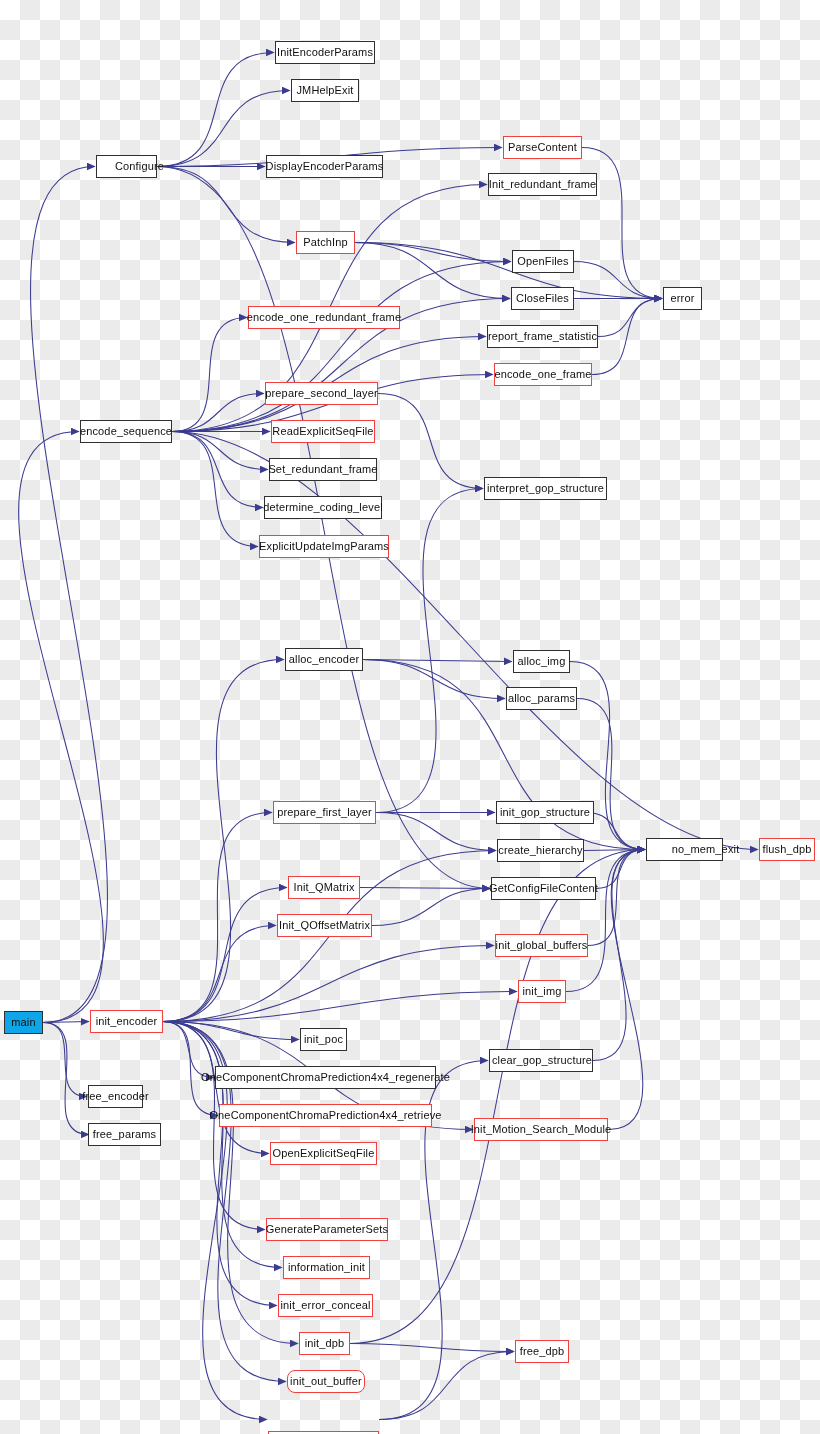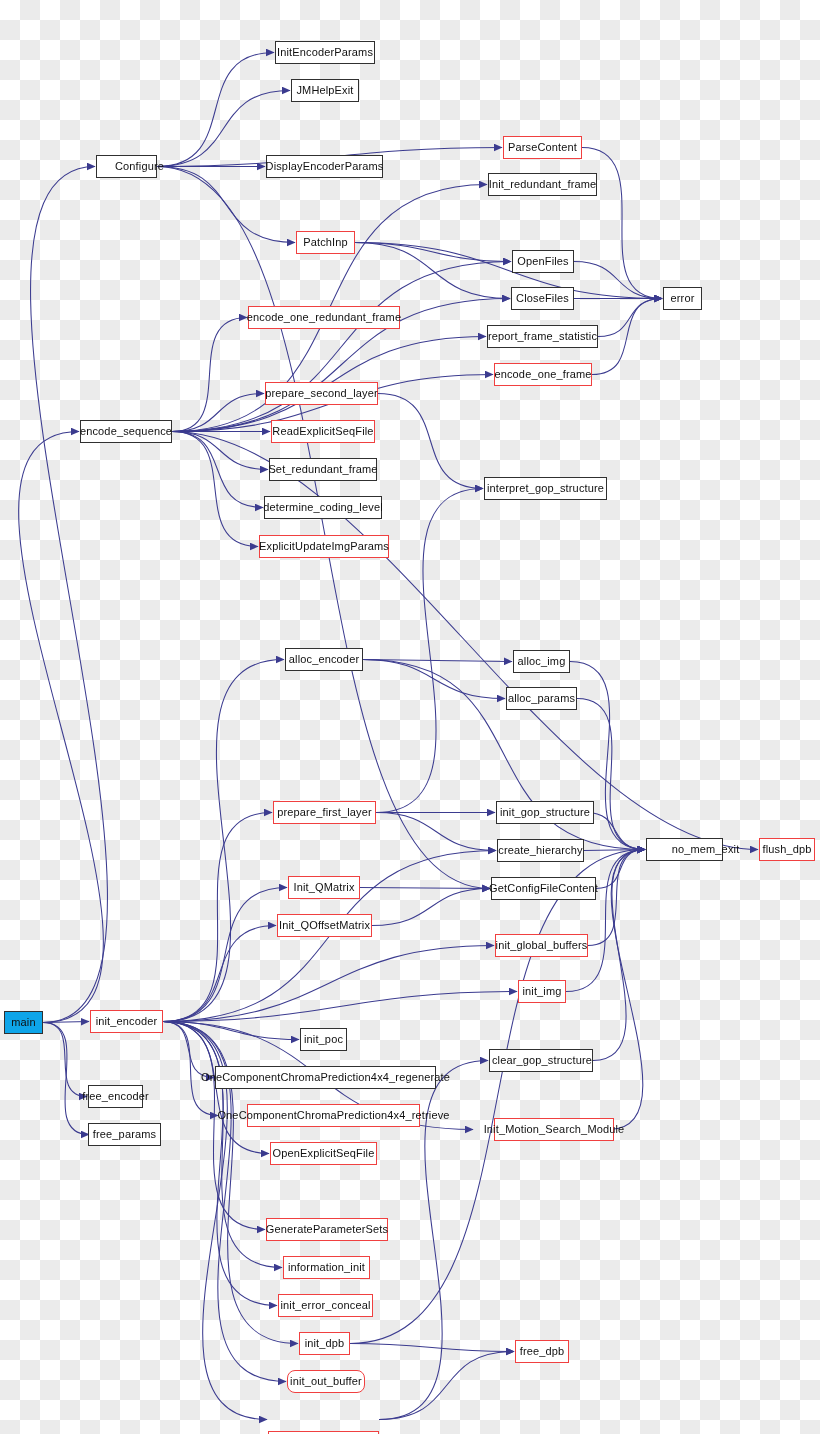--- a/index.html
+++ b/index.html
@@ -231,30 +231,30 @@
       </div>
       <div class="node hl" style="left: 759px; top: 838px; width: 56px;">
         <span>flush_dpb</span>
       </div>
       <div class="node" style="left: 300px; top: 1028px; width: 47px;">
         <span>init_poc</span>
       </div>
       <div class="node" style="left: 215px; top: 1066px; width: 221px;">
         <span>OneComponentChromaPrediction4x4_regenerate</span>
       </div>
-      <div class="node hl" style="left: 219px; top: 1104px; width: 173px; margin-left: 28px;">
+      <div class="node hl" style="left: 219px; top: 1104px; width: 213px;">
         <span>OneComponentChromaPrediction4x4_retrieve</span>
       </div>
       <div class="node hl" style="left: 270px; top: 1142px; width: 107px;">
         <span>OpenExplicitSeqFile</span>
       </div>
       <div class="node" style="left: 489px; top: 1049px; width: 104px; justify-content: flex-end;">
         <span>clear_gop_structure</span>
       </div>
-      <div class="node hl" style="left: 474px; top: 1118px; width: 120px; margin-left: 20px;">
+      <div class="node hl" style="left: 474px; top: 1118px; width: 134px;">
         <span>Init_Motion_Search_Module</span>
       </div>
       <div class="node hl" style="left: 266px; top: 1218px; width: 122px;">
         <span>GenerateParameterSets</span>
       </div>
       <div class="node hl" style="left: 283px; top: 1256px; width: 87px;">
         <span>information_init</span>
       </div>
       <div class="node hl" style="left: 278px; top: 1294px; width: 95px;">
         <span>init_error_conceal</span>

